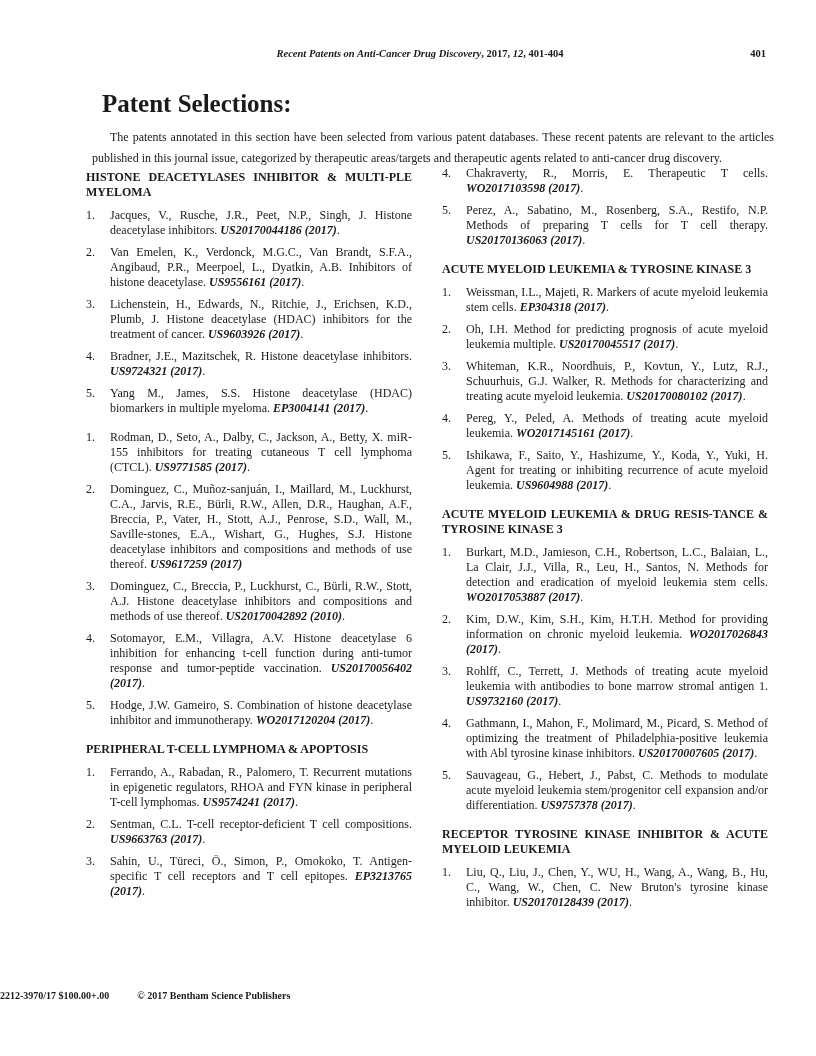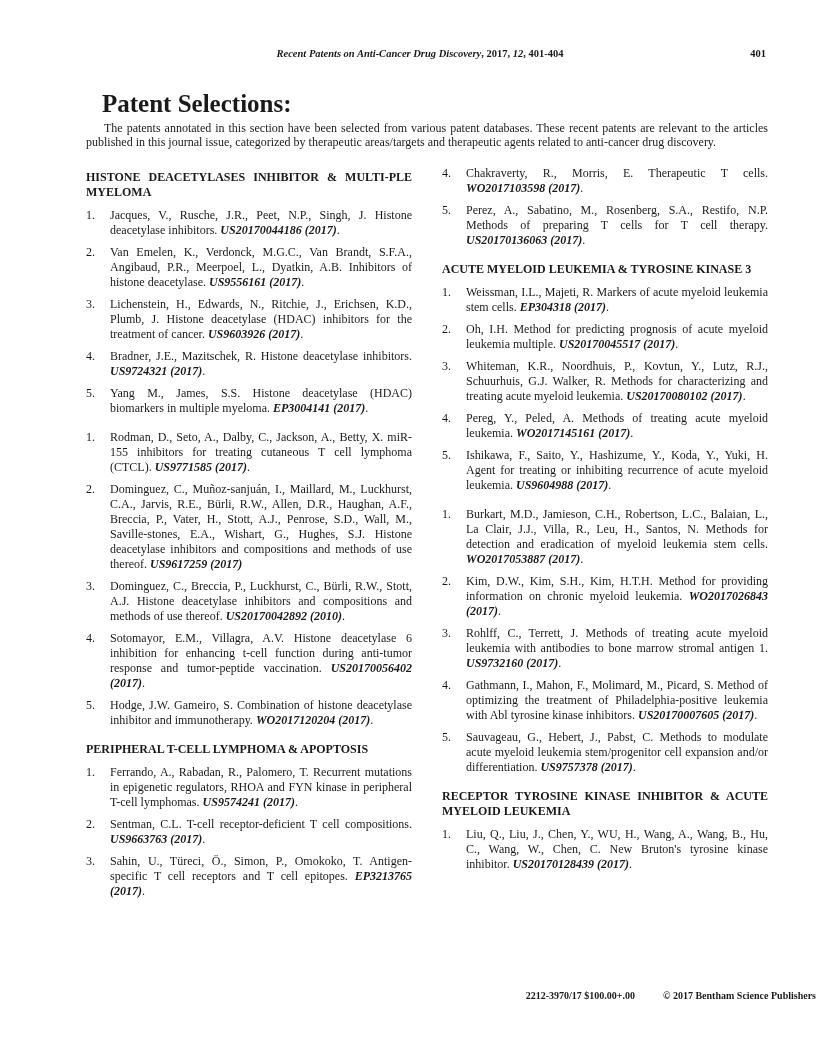--- a/index.html
+++ b/index.html
@@ -5,34 +5,34 @@
   html, body { margin: 0; padding: 0; background: #ffffff; }
   body { width: 816px; height: 1056px; position: relative; overflow: hidden;
          font-family: "Liberation Serif", serif; color: #1a1a1a; }
   .running-head { position: absolute; top: 48px; left: 86px; width: 680px; height: 14px;
                   font-size: 10.5px; font-weight: bold; }
   .running-head .journal { position: absolute; left: 0; right: 12px; text-align: center; }
   .running-head .journal i { font-style: italic; }
   .running-head .pageno { position: absolute; right: 0; top: 0; }
   .page-title { position: absolute; top: 74px; left: 86px; margin: 16px;
                 font-size: 25px; font-weight: bold; }
-  .intro { position: absolute; top: 121px; left: 86px; width: 682px; margin: 0;
-           font-size: 12px; line-height: 14px; text-align: justify; text-indent: 18px; }
+  .intro { position: absolute; top: 121px; left: 86px; width: 682px; margin: 6px;
+           font-size: 12px; line-height: 21px; text-align: justify; text-indent: 18px; }
   .col { position: absolute; top: 170px; width: 326px; }
   .col.left { left: 86px; }
   .col.right { left: 442px; top: 166px; }
   .section-title { font-size: 12px; font-weight: bold; line-height: 15px; margin: 0 0 8px 0;
                    text-align: justify; text-align-last: left; }
   .section { margin-bottom: 14px; }
   ol { list-style: none; margin: 0; padding: 0; }
   .ref { position: relative; padding-left: 24px; font-size: 12px; line-height: 15px;
          text-align: justify; margin-bottom: 7px; }
   .ref .num { position: absolute; left: 0; top: 0; }
   .ref .id { font-weight: bold; font-style: italic; }
-  .footer { position: absolute; top: 990px; left: 0; width: 816px; text-align: right;
+  .footer { position: absolute; top: 990px; left: 0; width: 816px; text-align: left;
             font-size: 10px; font-weight: bold; }
   .footer span + span { margin-left: 28px; }
 </style>
 </head>
 <body>
 
 <div class="running-head">
   <div class="journal"><i>Recent Patents on Anti-Cancer Drug Discovery</i><span>, 2017, </span><i>12</i><span>, 401-404</span></div>
   <div class="pageno">401</div>
 </div>
@@ -81,20 +81,21 @@
       <h2 class="section-title">ACUTE MYELOID LEUKEMIA &amp; TYROSINE KINASE 3</h2>
       <ol>
         <li class="ref"><span class="num">1.</span><span>Weissman, I.L., Majeti, R. Markers of acute myeloid leukemia stem cells. </span><span class="id">EP304318 (2017)</span><span>.</span></li>
         <li class="ref"><span class="num">2.</span><span>Oh, I.H. Method for predicting prognosis of acute myeloid leukemia multiple. </span><span class="id">US20170045517 (2017)</span><span>.</span></li>
         <li class="ref"><span class="num">3.</span><span>Whiteman, K.R., Noordhuis, P., Kovtun, Y., Lutz, R.J., Schuurhuis, G.J. Walker, R. Methods for characterizing and treating acute myeloid leukemia. </span><span class="id">US20170080102 (2017)</span><span>.</span></li>
         <li class="ref"><span class="num">4.</span><span>Pereg, Y., Peled, A. Methods of treating acute myeloid leukemia. </span><span class="id">WO2017145161 (2017)</span><span>.</span></li>
         <li class="ref"><span class="num">5.</span><span>Ishikawa, F., Saito, Y., Hashizume, Y., Koda, Y., Yuki, H. Agent for treating or inhibiting recurrence of acute myeloid leukemia. </span><span class="id">US9604988 (2017)</span><span>.</span></li>
       </ol>
     </div>
     <div class="section">
+      <h2 class="section-title">ACUTE MYELOID LEUKEMIA &amp; DRUG RESIS-TANCE &amp; TYROSINE KINASE 3</h2>
       <ol>
         <li class="ref"><span class="num">1.</span><span>Burkart, M.D., Jamieson, C.H., Robertson, L.C., Balaian, L., La Clair, J.J., Villa, R., Leu, H., Santos, N. Methods for detection and eradication of myeloid leukemia stem cells. </span><span class="id">WO2017053887 (2017)</span><span>.</span></li>
         <li class="ref"><span class="num">2.</span><span>Kim, D.W., Kim, S.H., Kim, H.T.H. Method for providing information on chronic myeloid leukemia. </span><span class="id">WO2017026843 (2017)</span><span>.</span></li>
         <li class="ref"><span class="num">3.</span><span>Rohlff, C., Terrett, J. Methods of treating acute myeloid leukemia with antibodies to bone marrow stromal antigen 1. </span><span class="id">US9732160 (2017)</span><span>.</span></li>
         <li class="ref"><span class="num">4.</span><span>Gathmann, I., Mahon, F., Molimard, M., Picard, S. Method of optimizing the treatment of Philadelphia-positive leukemia with Abl tyrosine kinase inhibitors. </span><span class="id">US20170007605 (2017)</span><span>.</span></li>
         <li class="ref"><span class="num">5.</span><span>Sauvageau, G., Hebert, J., Pabst, C. Methods to modulate acute myeloid leukemia stem/progenitor cell expansion and/or differentiation. </span><span class="id">US9757378 (2017)</span><span>.</span></li>
       </ol>
     </div>
     <div class="section">
       <h2 class="section-title">RECEPTOR TYROSINE KINASE INHIBITOR &amp; ACUTE MYELOID LEUKEMIA</h2>

